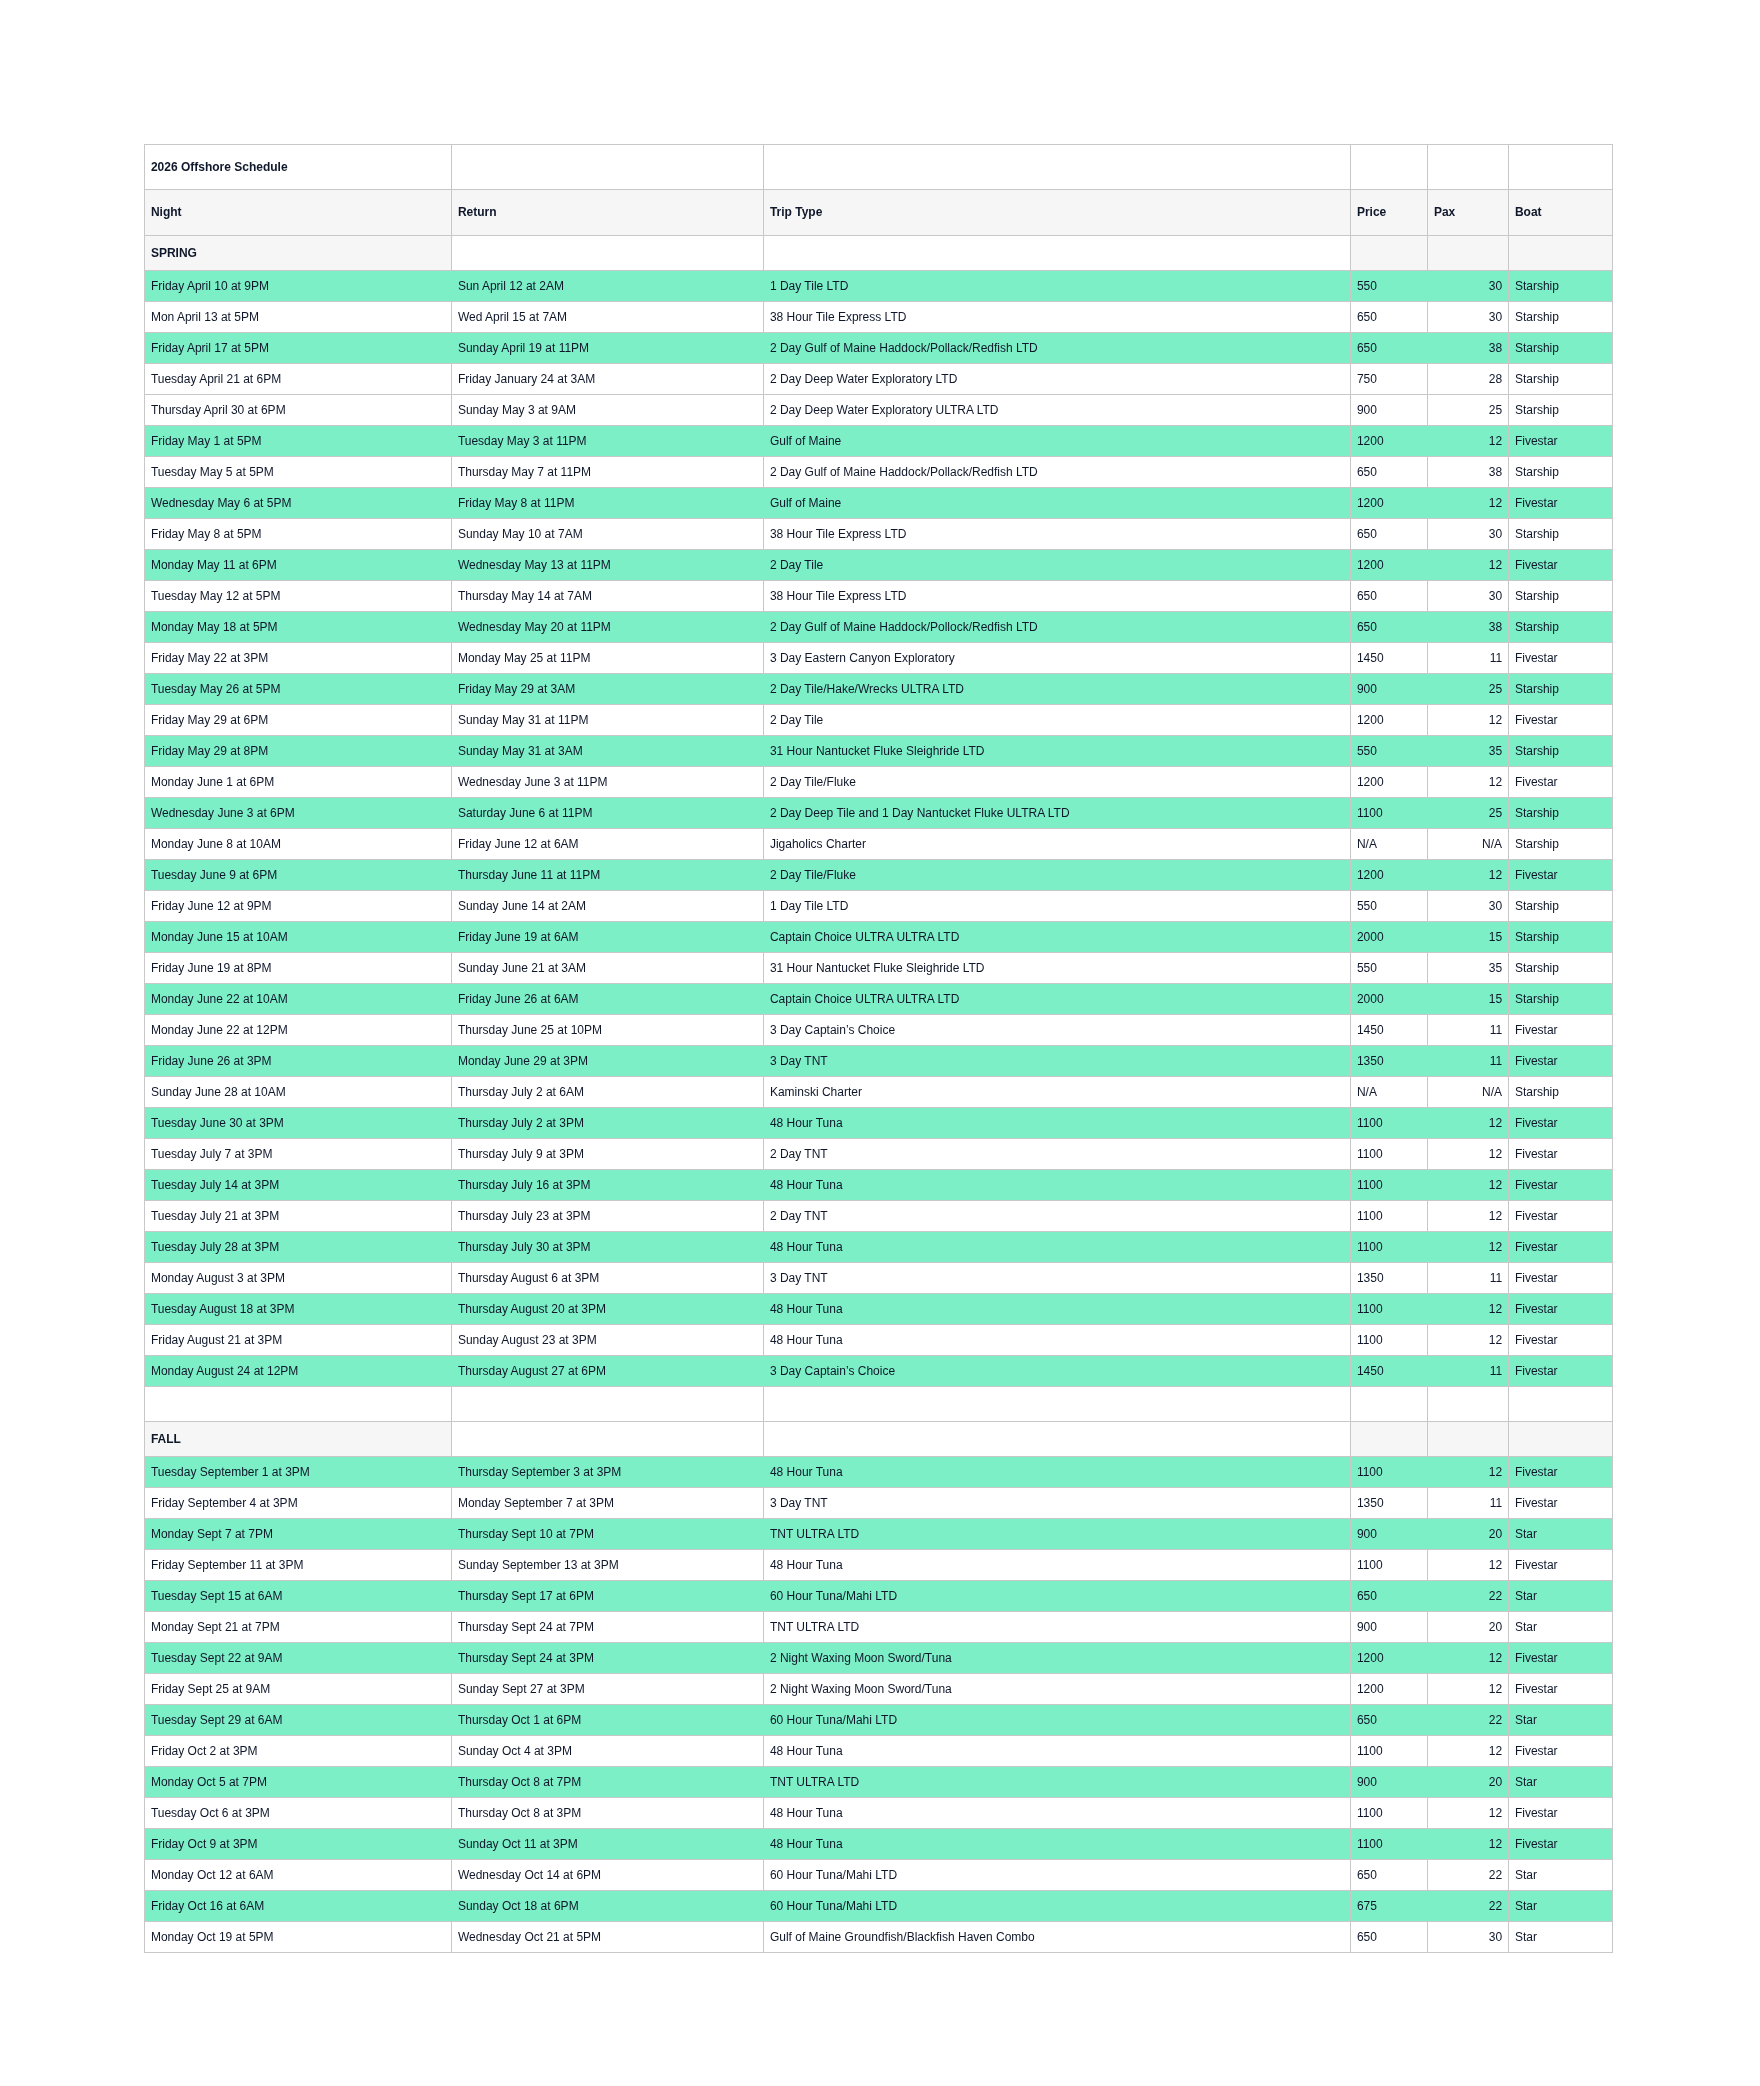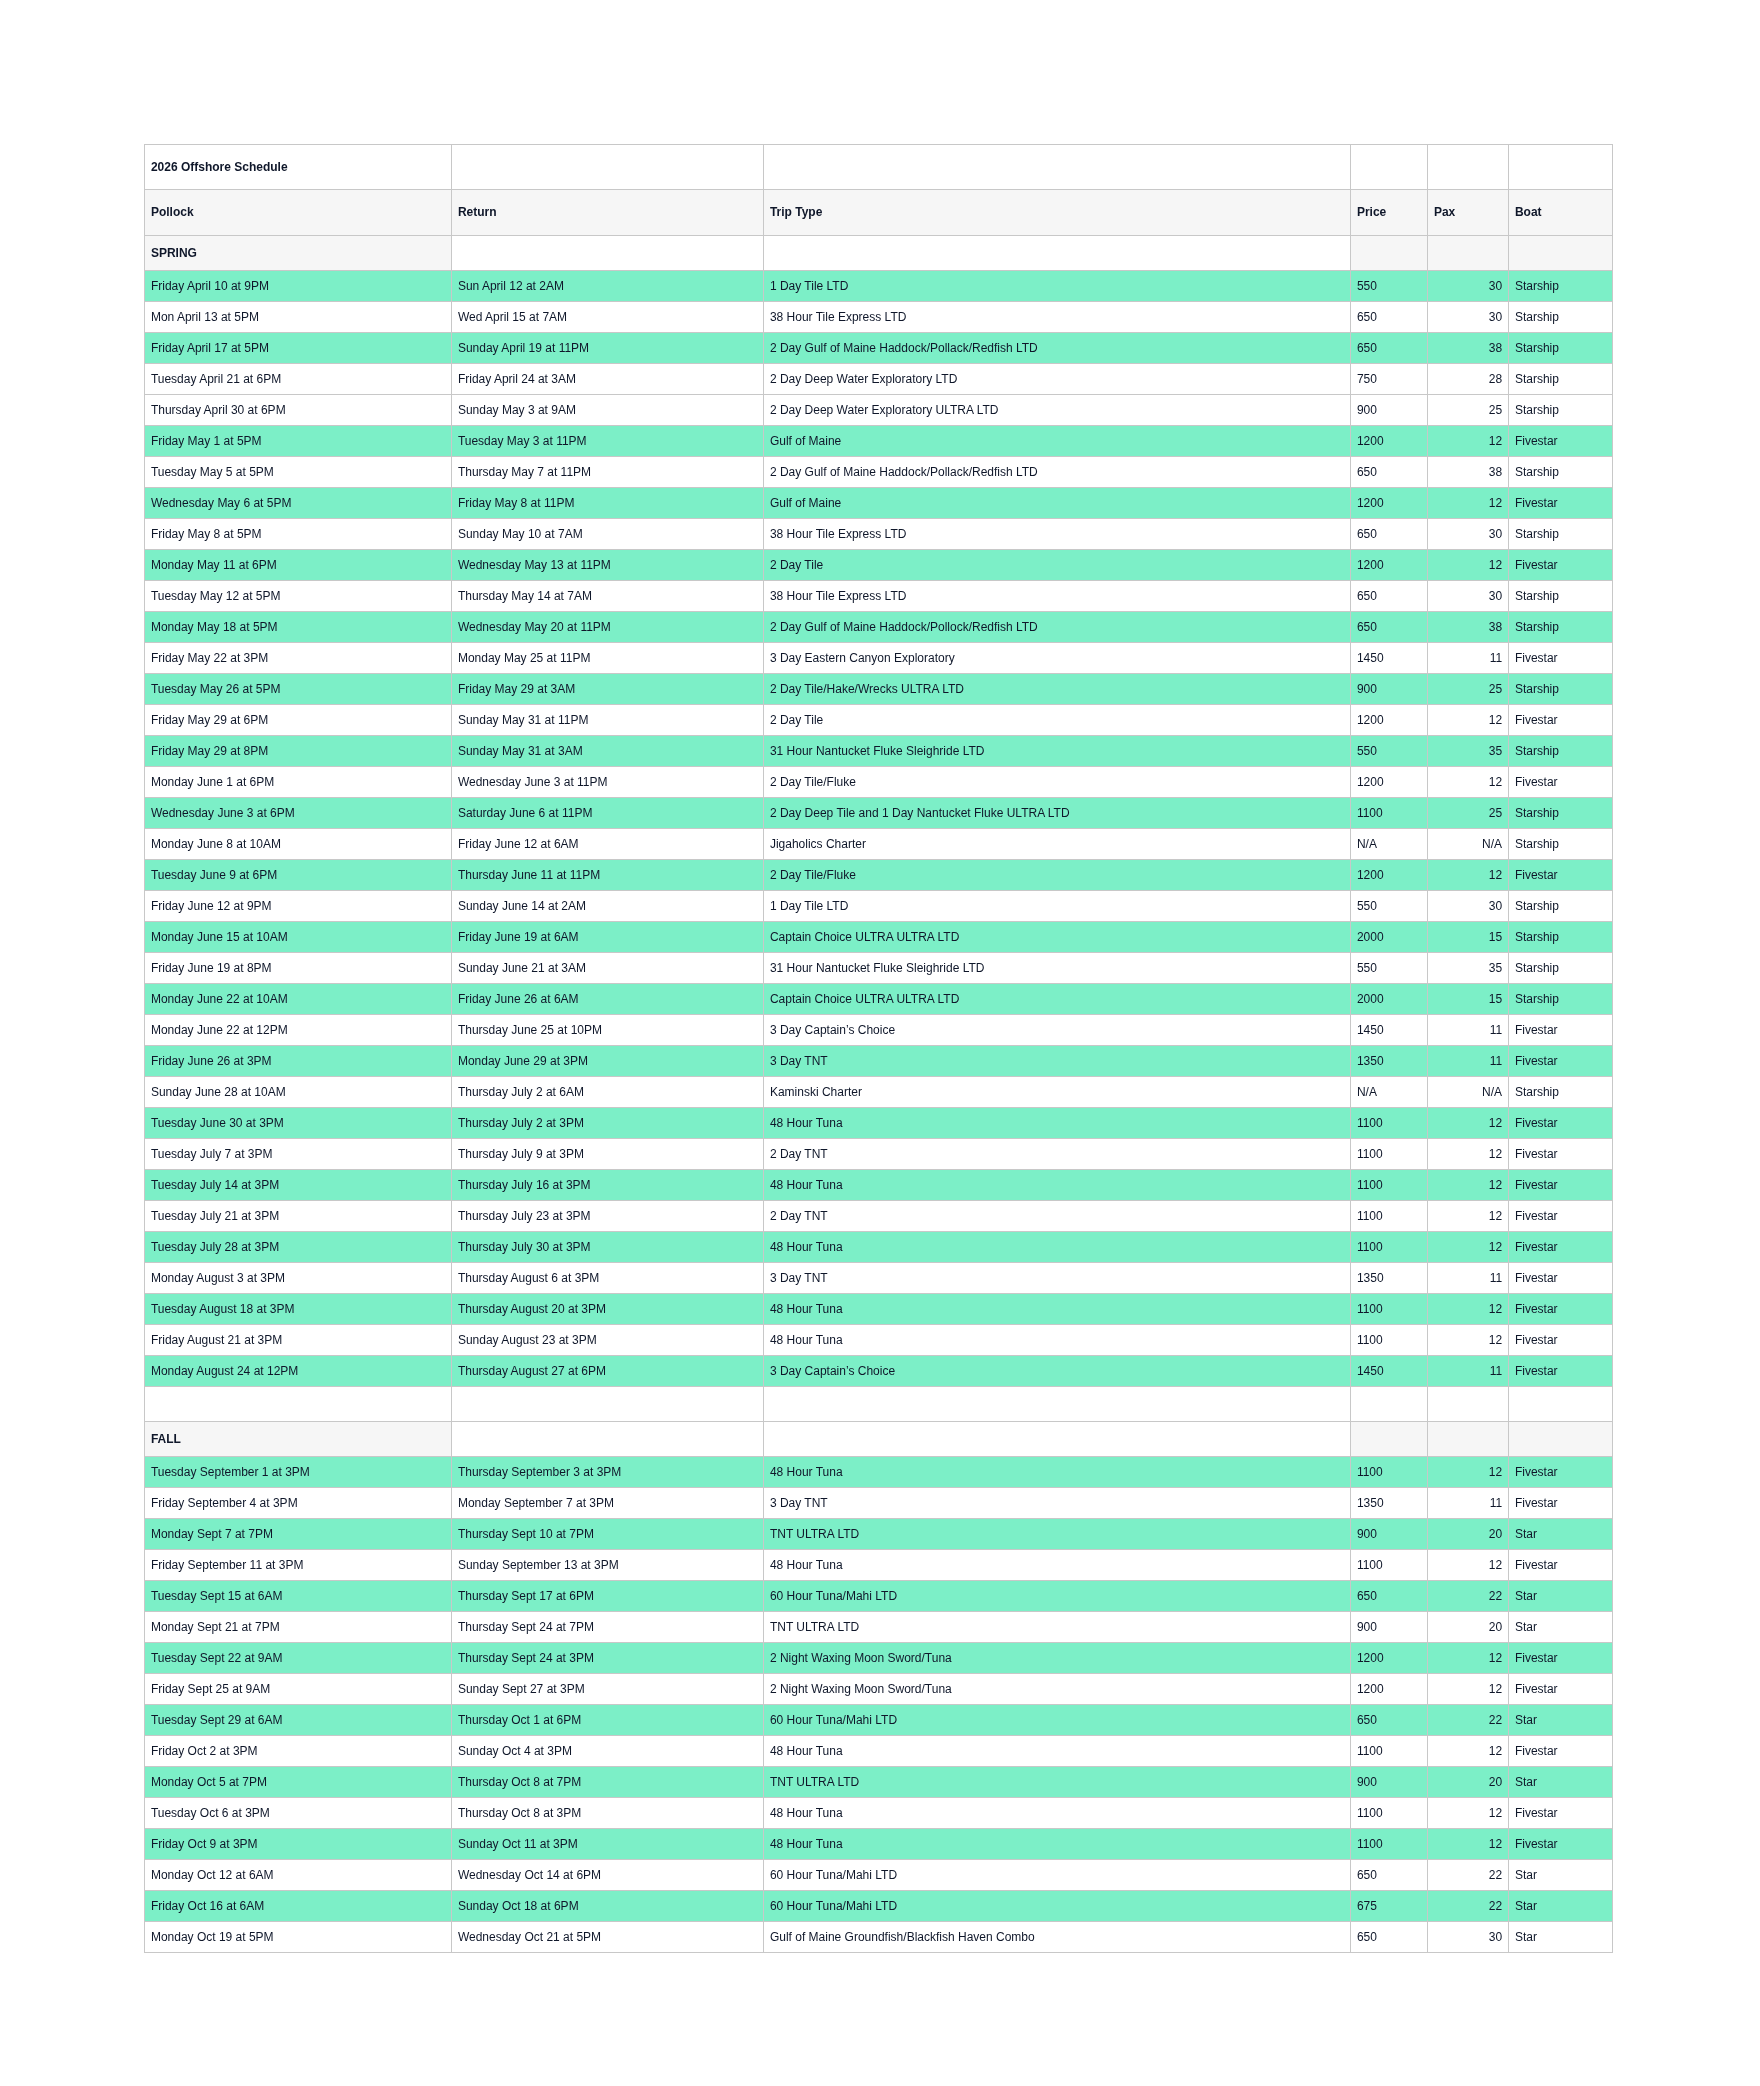--- a/index.html
+++ b/index.html
@@ -106,21 +106,21 @@
     <tbody>
         <tr class="title-row">
           <td>2026 Offshore Schedule</td>
           <td></td>
           <td></td>
           <td></td>
           <td></td>
           <td></td>
         </tr>
         <tr class="colhead-row">
-          <td>Pollock</td>
+          <td>Night</td>
           <td>Return</td>
           <td>Trip Type</td>
           <td>Price</td>
           <td>Pax</td>
           <td>Boat</td>
         </tr>
         <tr class="season-row">
           <td>SPRING</td>
           <td class="fill-white"></td>
           <td class="fill-white"></td>
@@ -147,21 +147,21 @@
         <tr class="data-row hl">
           <td class="depart">Friday April 17 at 5PM</td>
           <td class="return">Sunday April 19 at 11PM</td>
           <td class="trip">2 Day Gulf of Maine Haddock/Pollack/Redfish LTD</td>
           <td class="price">650</td>
           <td class="pax">38</td>
           <td class="boat">Starship</td>
         </tr>
         <tr class="data-row">
           <td class="depart">Tuesday April 21 at 6PM</td>
-          <td class="return">Friday April 24 at 3AM</td>
+          <td class="return">Friday January 24 at 3AM</td>
           <td class="trip">2 Day Deep Water Exploratory LTD</td>
           <td class="price">750</td>
           <td class="pax">28</td>
           <td class="boat">Starship</td>
         </tr>
         <tr class="data-row">
           <td class="depart">Thursday April 30 at 6PM</td>
           <td class="return">Sunday May 3 at 9AM</td>
           <td class="trip">2 Day Deep Water Exploratory ULTRA LTD</td>
           <td class="price">900</td>

